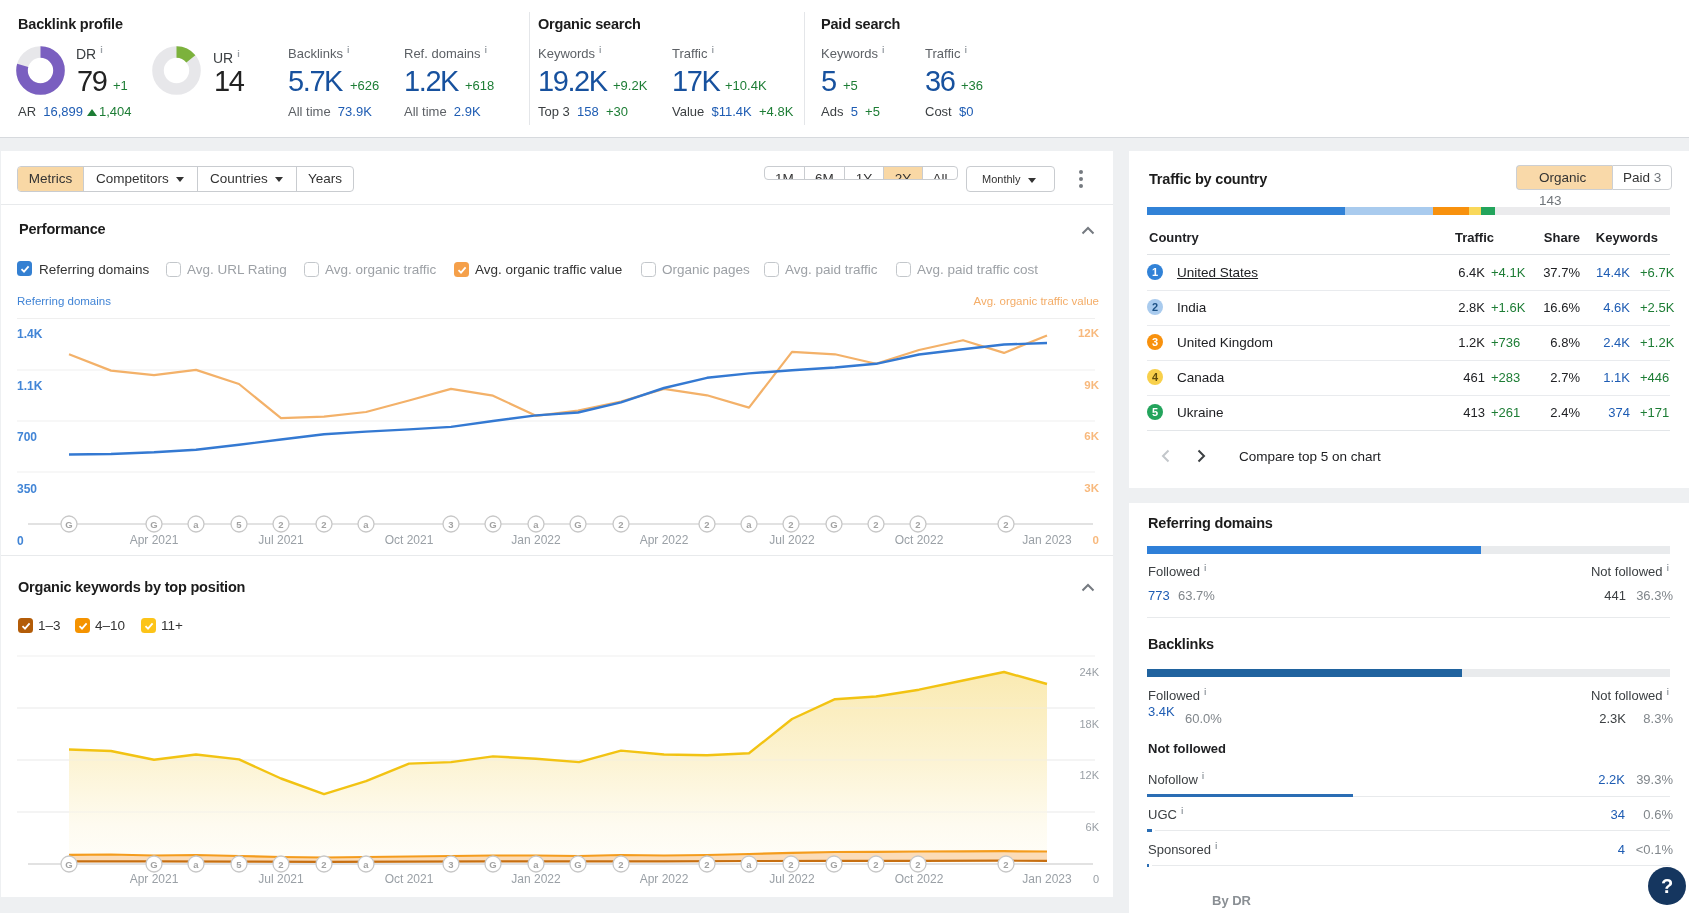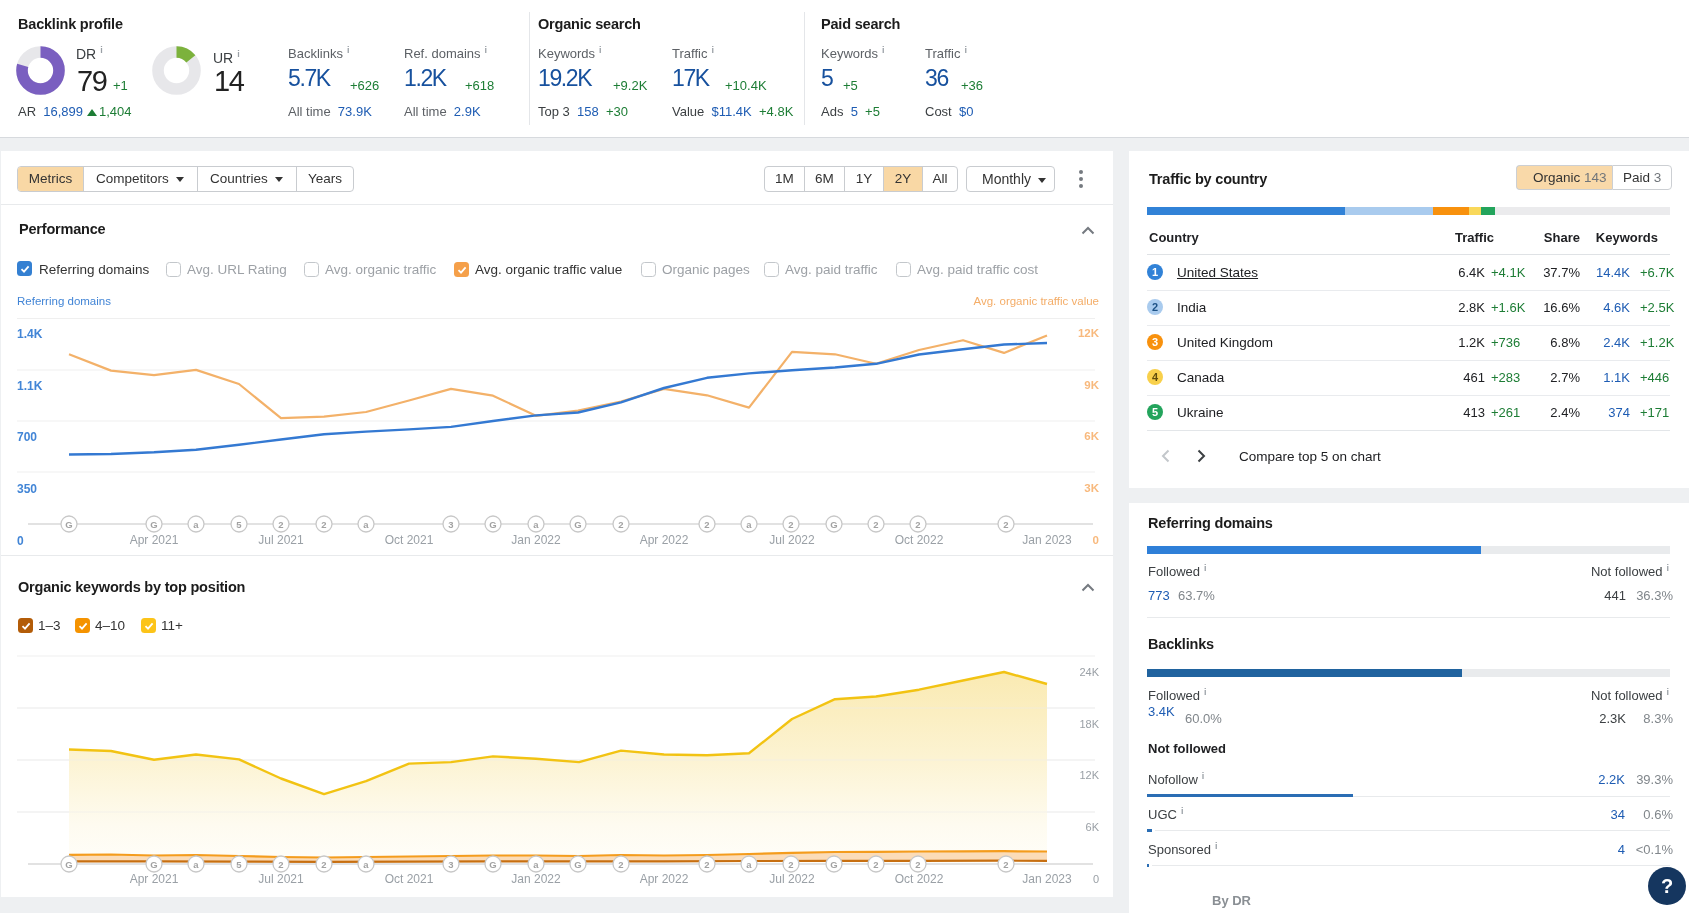--- a/index.html
+++ b/index.html
@@ -2,21 +2,21 @@
 <html><head>
 <meta charset="utf-8">
 <style>
 * { margin:0; padding:0; box-sizing:border-box; }
 html,body { width:1689px; height:913px; overflow:hidden; }
 body { background:#eef0f2; font-family:"Liberation Sans", sans-serif; font-size:13px; color:#333; position:relative; }
 .ab { position:absolute; }
 .card { position:absolute; background:#fff; }
 sup.i { color:#9aa0a6; font-size:9px; font-weight:bold; vertical-align:super; line-height:0; margin-left:4px; }
 .lbl { color:#5d6166; font-size:13px; }
-.big { font-size:23px; color:#17519e; letter-spacing:-1.4px; }
+.big { font-size:29px; color:#17519e; letter-spacing:-1.4px; }
 .bigdark { font-size:29px; color:#222; letter-spacing:-1.4px; }
 .grn { color:#1d7d35; }
 .blu { color:#1e5cb3; }
 .bold { font-weight:bold; }
 .t15 { font-size:14.5px; font-weight:bold; color:#1c1c1c; letter-spacing:-0.2px; }
 .caret { display:inline-block; width:0; height:0; border-left:4.5px solid transparent; border-right:4.5px solid transparent; border-top:5px solid #333; margin-left:7px; vertical-align:middle; }
 .cb { position:absolute; width:15px; height:15px; border-radius:3.5px; }
 .cb.off { background:#fff; border:1.5px solid #c3c7cb; }
 .cb .chk { position:absolute; left:2.5px; top:2.5px; }
 .cblbl { position:absolute; font-size:13.5px; }
@@ -81,28 +81,28 @@
 
 <div class="card" style="left:1px;top:151px;width:1112px;height:746px;"></div>
 
 <div class="ab" style="left:17px;top:166px;height:26px;border:1px solid #c9ccd0;border-radius:4px;background:#fff;display:flex;align-items:stretch;font-size:13.5px;overflow:hidden;">
   <div style="width:66px;line-height:24px;text-align:center;background:#f9d8a5;border-right:1px solid #c9ccd0;">Metrics</div>
   <div style="width:114px;line-height:24px;padding-left:12px;border-right:1px solid #c9ccd0;">Competitors<span class="caret"></span></div>
   <div style="width:99px;line-height:24px;padding-left:12px;border-right:1px solid #c9ccd0;">Countries<span class="caret"></span></div>
   <div style="width:56px;line-height:24px;text-align:center;">Years</div>
 </div>
 
-<div class="ab" style="left:764px;top:166px;height:26px;border:1px solid #c9ccd0;border-radius:4px;background:#fff;display:flex;align-items:stretch;font-size:13.5px;overflow:hidden;">
+<div class="ab" style="left:764px;top:166px;height:14px;border:1px solid #c9ccd0;border-radius:4px;background:#fff;display:flex;align-items:stretch;font-size:13.5px;overflow:hidden;">
   <div style="width:40px;text-align:center;border-right:1px solid #c9ccd0;line-height:24px;">1M</div>
   <div style="width:40px;text-align:center;border-right:1px solid #c9ccd0;line-height:24px;">6M</div>
   <div style="width:39px;text-align:center;border-right:1px solid #c9ccd0;line-height:24px;">1Y</div>
   <div style="width:39px;text-align:center;background:#f9d8a5;border-right:1px solid #c9ccd0;line-height:24px;">2Y</div>
   <div style="width:34px;text-align:center;line-height:24px;">All</div>
 </div>
-<div class="ab" style="left:966px;top:166px;width:89px;height:26px;border:1px solid #c9ccd0;border-radius:4px;background:#fff;line-height:24px;padding-left:15px;font-size:14px;">Monthly<span class="caret"></span></div>
+<div class="ab" style="left:966px;top:166px;width:89px;height:26px;border:1px solid #c9ccd0;border-radius:4px;background:#fff;line-height:24px;padding-left:15px;font-size:11px;">Monthly<span class="caret"></span></div>
 <div class="ab" style="left:1079px;top:170px;width:4px;">
   <div style="width:4px;height:4px;border-radius:50%;background:#757a80;margin-bottom:3px;"></div>
   <div style="width:4px;height:4px;border-radius:50%;background:#757a80;margin-bottom:3px;"></div>
   <div style="width:4px;height:4px;border-radius:50%;background:#757a80;"></div>
 </div>
 
 <div class="ab" style="left:1px;top:204px;width:1112px;height:1px;background:#e8eaec;"></div>
 
 <div class="ab t15" style="left:19px;top:221px;">Performance</div>
 <svg class="ab" width="14" height="9" viewBox="0 0 14 9" style="left:1081px;top:226px;">
@@ -314,21 +314,21 @@
     <div class="ab" style="left:496px;top:872px;width:80px;text-align:center;font-size:12px;color:#9aa0a6;">Jan 2022</div>
     <div class="ab" style="left:624px;top:872px;width:80px;text-align:center;font-size:12px;color:#9aa0a6;">Apr 2022</div>
     <div class="ab" style="left:752px;top:872px;width:80px;text-align:center;font-size:12px;color:#9aa0a6;">Jul 2022</div>
     <div class="ab" style="left:879px;top:872px;width:80px;text-align:center;font-size:12px;color:#9aa0a6;">Oct 2022</div>
     <div class="ab" style="left:1007px;top:872px;width:80px;text-align:center;font-size:12px;color:#9aa0a6;">Jan 2023</div>
   </div>
 
 <div class="card" style="left:1129px;top:151px;width:560px;height:337px;"></div>
 <div class="ab t15" style="left:1149px;top:171px;">Traffic by country</div>
 <div class="ab" style="left:1516px;top:165px;height:25px;display:flex;font-size:13.5px;">
-  <div style="background:#f9d9a9;border:1px solid #cccfd3;border-right:none;border-radius:4px 0 0 4px;line-height:23px;width:96px;padding-left:16px;">Organic <span style="color:#70757a;">143</span></div>
+  <div style="background:#f9d9a9;border:1px solid #cccfd3;border-right:none;border-radius:4px 0 0 4px;line-height:23px;width:96px;padding-left:22px;">Organic <span style="color:#70757a;">143</span></div>
   <div style="background:#fff;border:1px solid #cccfd3;border-radius:0 4px 4px 0;line-height:23px;width:60px;padding-left:10px;">Paid <span style="color:#70757a;">3</span></div>
 </div>
 
 <div class="ab" style="left:1147px;top:207px;width:523px;height:8px;background:#ebebed;">
   <div style="position:absolute;left:0;top:0;height:8px;width:198px;background:#3182d7;"></div>
   <div style="position:absolute;left:198px;top:0;height:8px;width:88px;background:#a9cbee;"></div>
   <div style="position:absolute;left:286px;top:0;height:8px;width:35.6px;background:#f8910d;"></div>
   <div style="position:absolute;left:321.6px;top:0;height:8px;width:12.4px;background:#f9d85a;"></div>
   <div style="position:absolute;left:334px;top:0;height:8px;width:14px;background:#23a45c;"></div>
 </div>

